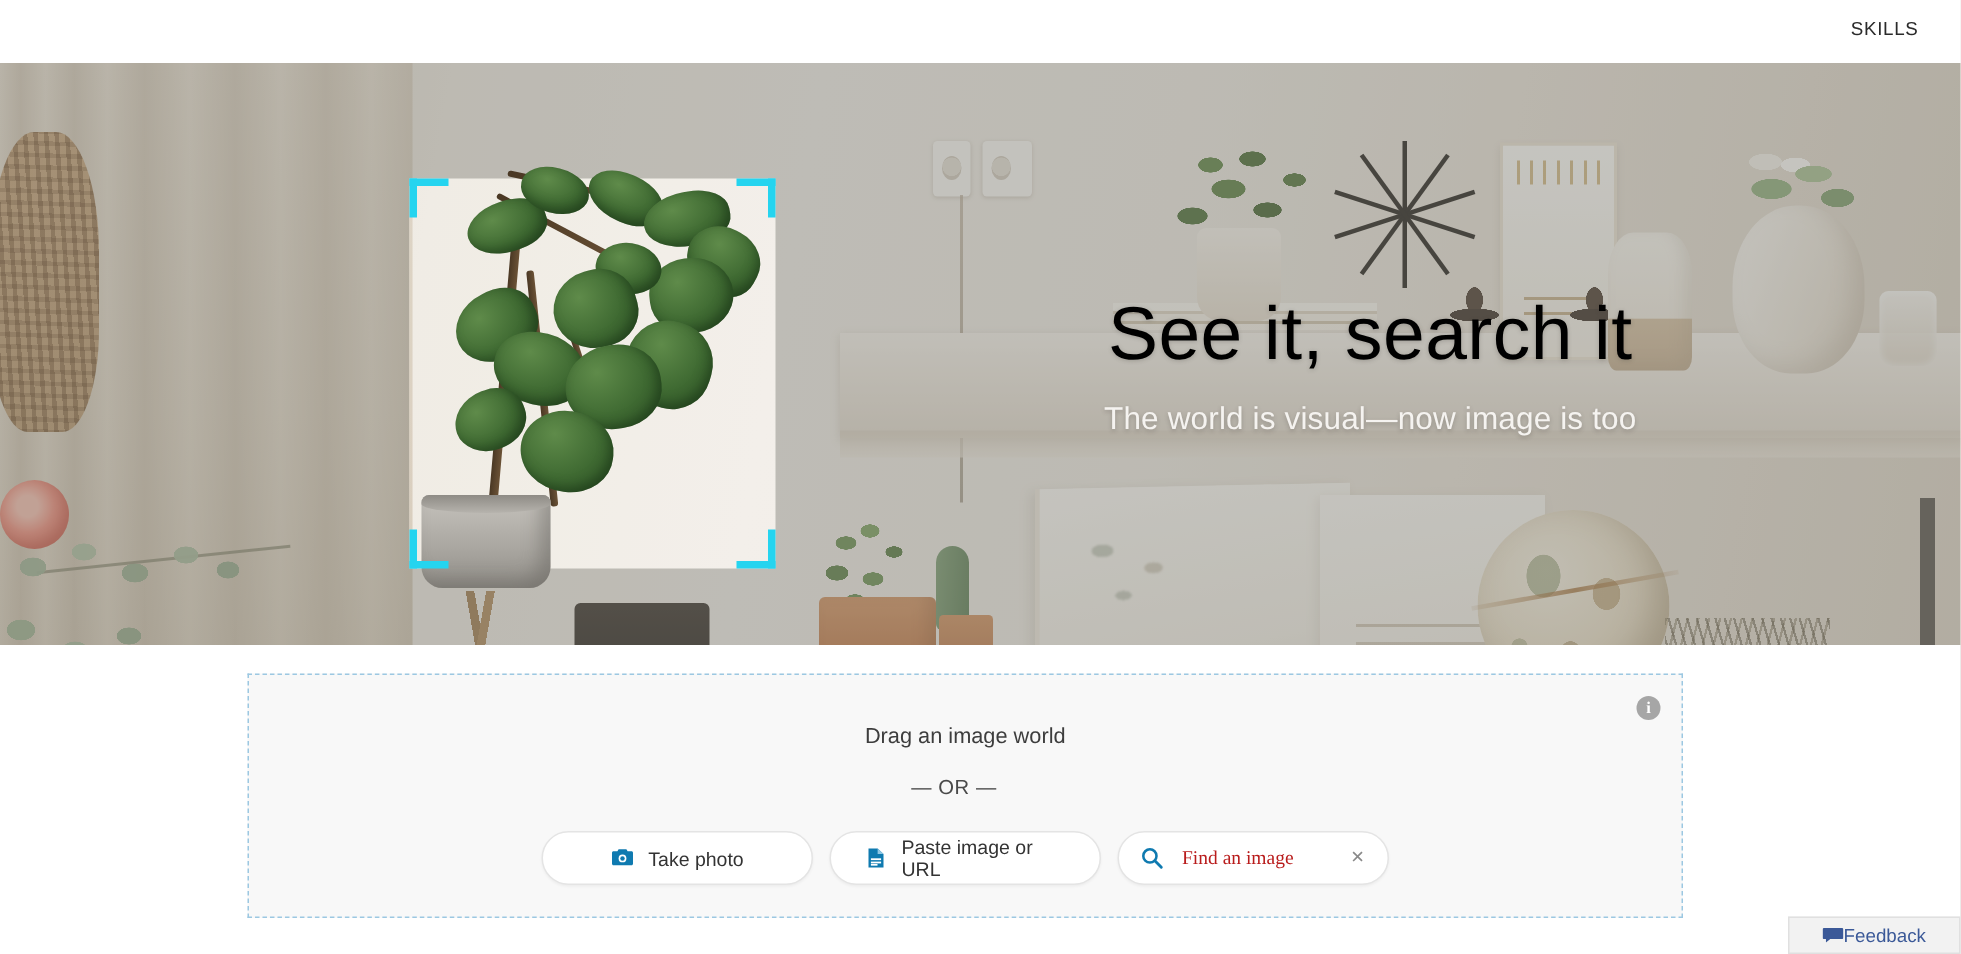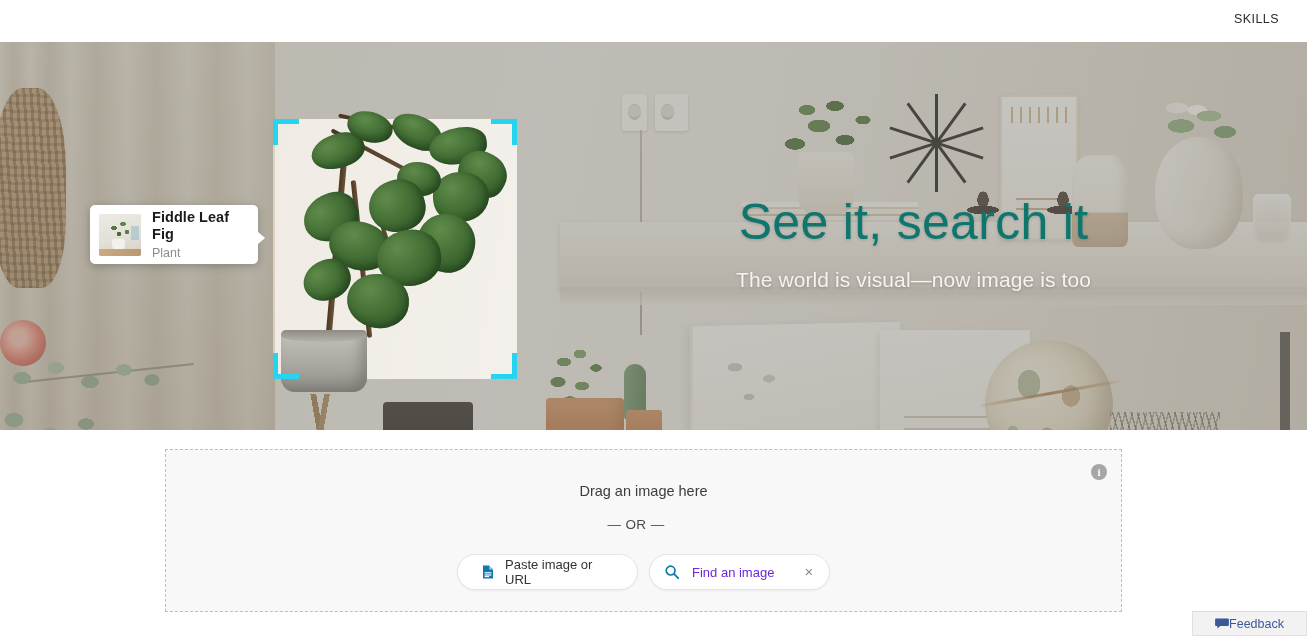--- a/index.html
+++ b/index.html
@@ -499,21 +499,21 @@
     left: 0; right: 0;
     top: 148px;
     text-align: center;
     z-index: 8;
     pointer-events: none;
   }
   .hero-text .pad { width: 1307px; padding-left: 520px; }
   .hero-title {
     font-size: 50px;
     font-weight: 300;
-    color: #0f766e;
+    color: #000000;
     letter-spacing: .3px;
     line-height: 64px;
     text-shadow: 0 1px 3px rgba(60,55,50,.25);
   }
   .hero-subtitle {
     font-size: 21px;
     font-weight: 300;
     color: #f5f3f0;
     margin-top: 14px;
     letter-spacing: .1px;
@@ -582,21 +582,21 @@
   }
   .btn-take { width: 181px; }
   .btn-paste { width: 181px; }
   .btn-browse { width: 181px; }
   .btn-find {
     width: 181px;
     justify-content: flex-start;
     padding: 0 14px;
     position: relative;
   }
-  .btn-find .find-label { color: #6d28d9; margin-left: 3px; }
+  .btn-find .find-label { color: #b91c1c; margin-left: 3px; font-family: Liberation Serif, serif; }
   .close-x {
     position: absolute;
     right: 13px; top: 50%;
     transform: translateY(-50%);
     width: 14px; height: 14px;
     color: #8a8a8a;
     font-size: 15px;
     line-height: 14px;
     text-align: center;
     cursor: pointer;
@@ -715,49 +715,45 @@
     <div class="fig-pot"></div>
   </div>
 
   <div class="crop-frame">
     <span class="tl"></span>
     <span class="tr"></span>
     <span class="bl"></span>
     <span class="br"></span>
   </div>
 
-  <div class="entity-card">
-    <div class="entity-thumb">
-      <span class="t-plant"></span>
-        <span class="t-pot"></span>
-      <span class="t-blue"></span>
-        <span class="t-bar"></span>
-    </div>
-    <div class="entity-text">
-      <div class="entity-title">Fiddle Leaf Fig</div>
-      <div class="entity-sub">Plant</div>
-    </div>
-  </div>
 
   <div class="hero-text">
     <div class="pad">
       <div class="hero-title">See it, search it</div>
       <div class="hero-subtitle">The world is visual—now image is too</div>
     </div>
   </div>
 </div>
 
 <div class="dropzone">
   <div class="info-icon">i</div>
 
-  <div class="dz-drag">Drag an image here</div>
+  <div class="dz-drag">Drag an image world</div>
   <div class="dz-or">— OR —</div>
 
   <div class="dz-actions">
 
+    <div class="dz-btn btn-take">
+      <svg class="ic" viewBox="0 0 16 16">
+        <path fill="#0f7ab0" d="M5.4 2.2h5.2l.8 1.3H14c.55 0 1 .45 1 1v7.3c0 .55-.45 1-1 1H2c-.55 0-1-.45-1-1V4.5c0-.55.45-1 1-1h2.6l.8-1.3z"></path>
+        <circle cx="8" cy="8.3" r="2.6" fill="#ffffff"></circle>
+        <circle cx="8" cy="8.3" r="1.5" fill="#0f7ab0"></circle>
+      </svg>
+      <span>Take photo</span>
+    </div>
 
     <div class="dz-btn btn-paste">
       <svg class="ic" viewBox="0 0 16 16">
         <path fill="#0f7ab0" d="M3 1.6h6.1L13 5.4v9H3z"></path>
         <path fill="#8ec7e4" d="M9.1 1.6 13 5.4H9.1z"></path>
         <rect x="4.6" y="8.2" width="6.8" height="1.2" fill="#ffffff"></rect>
         <rect x="4.6" y="10.4" width="6.8" height="1.2" fill="#ffffff"></rect>
         <rect x="4.6" y="12.0" width="4.4" height="1.1" fill="#ffffff"></rect>
       </svg>
       <span>Paste image or URL</span>

